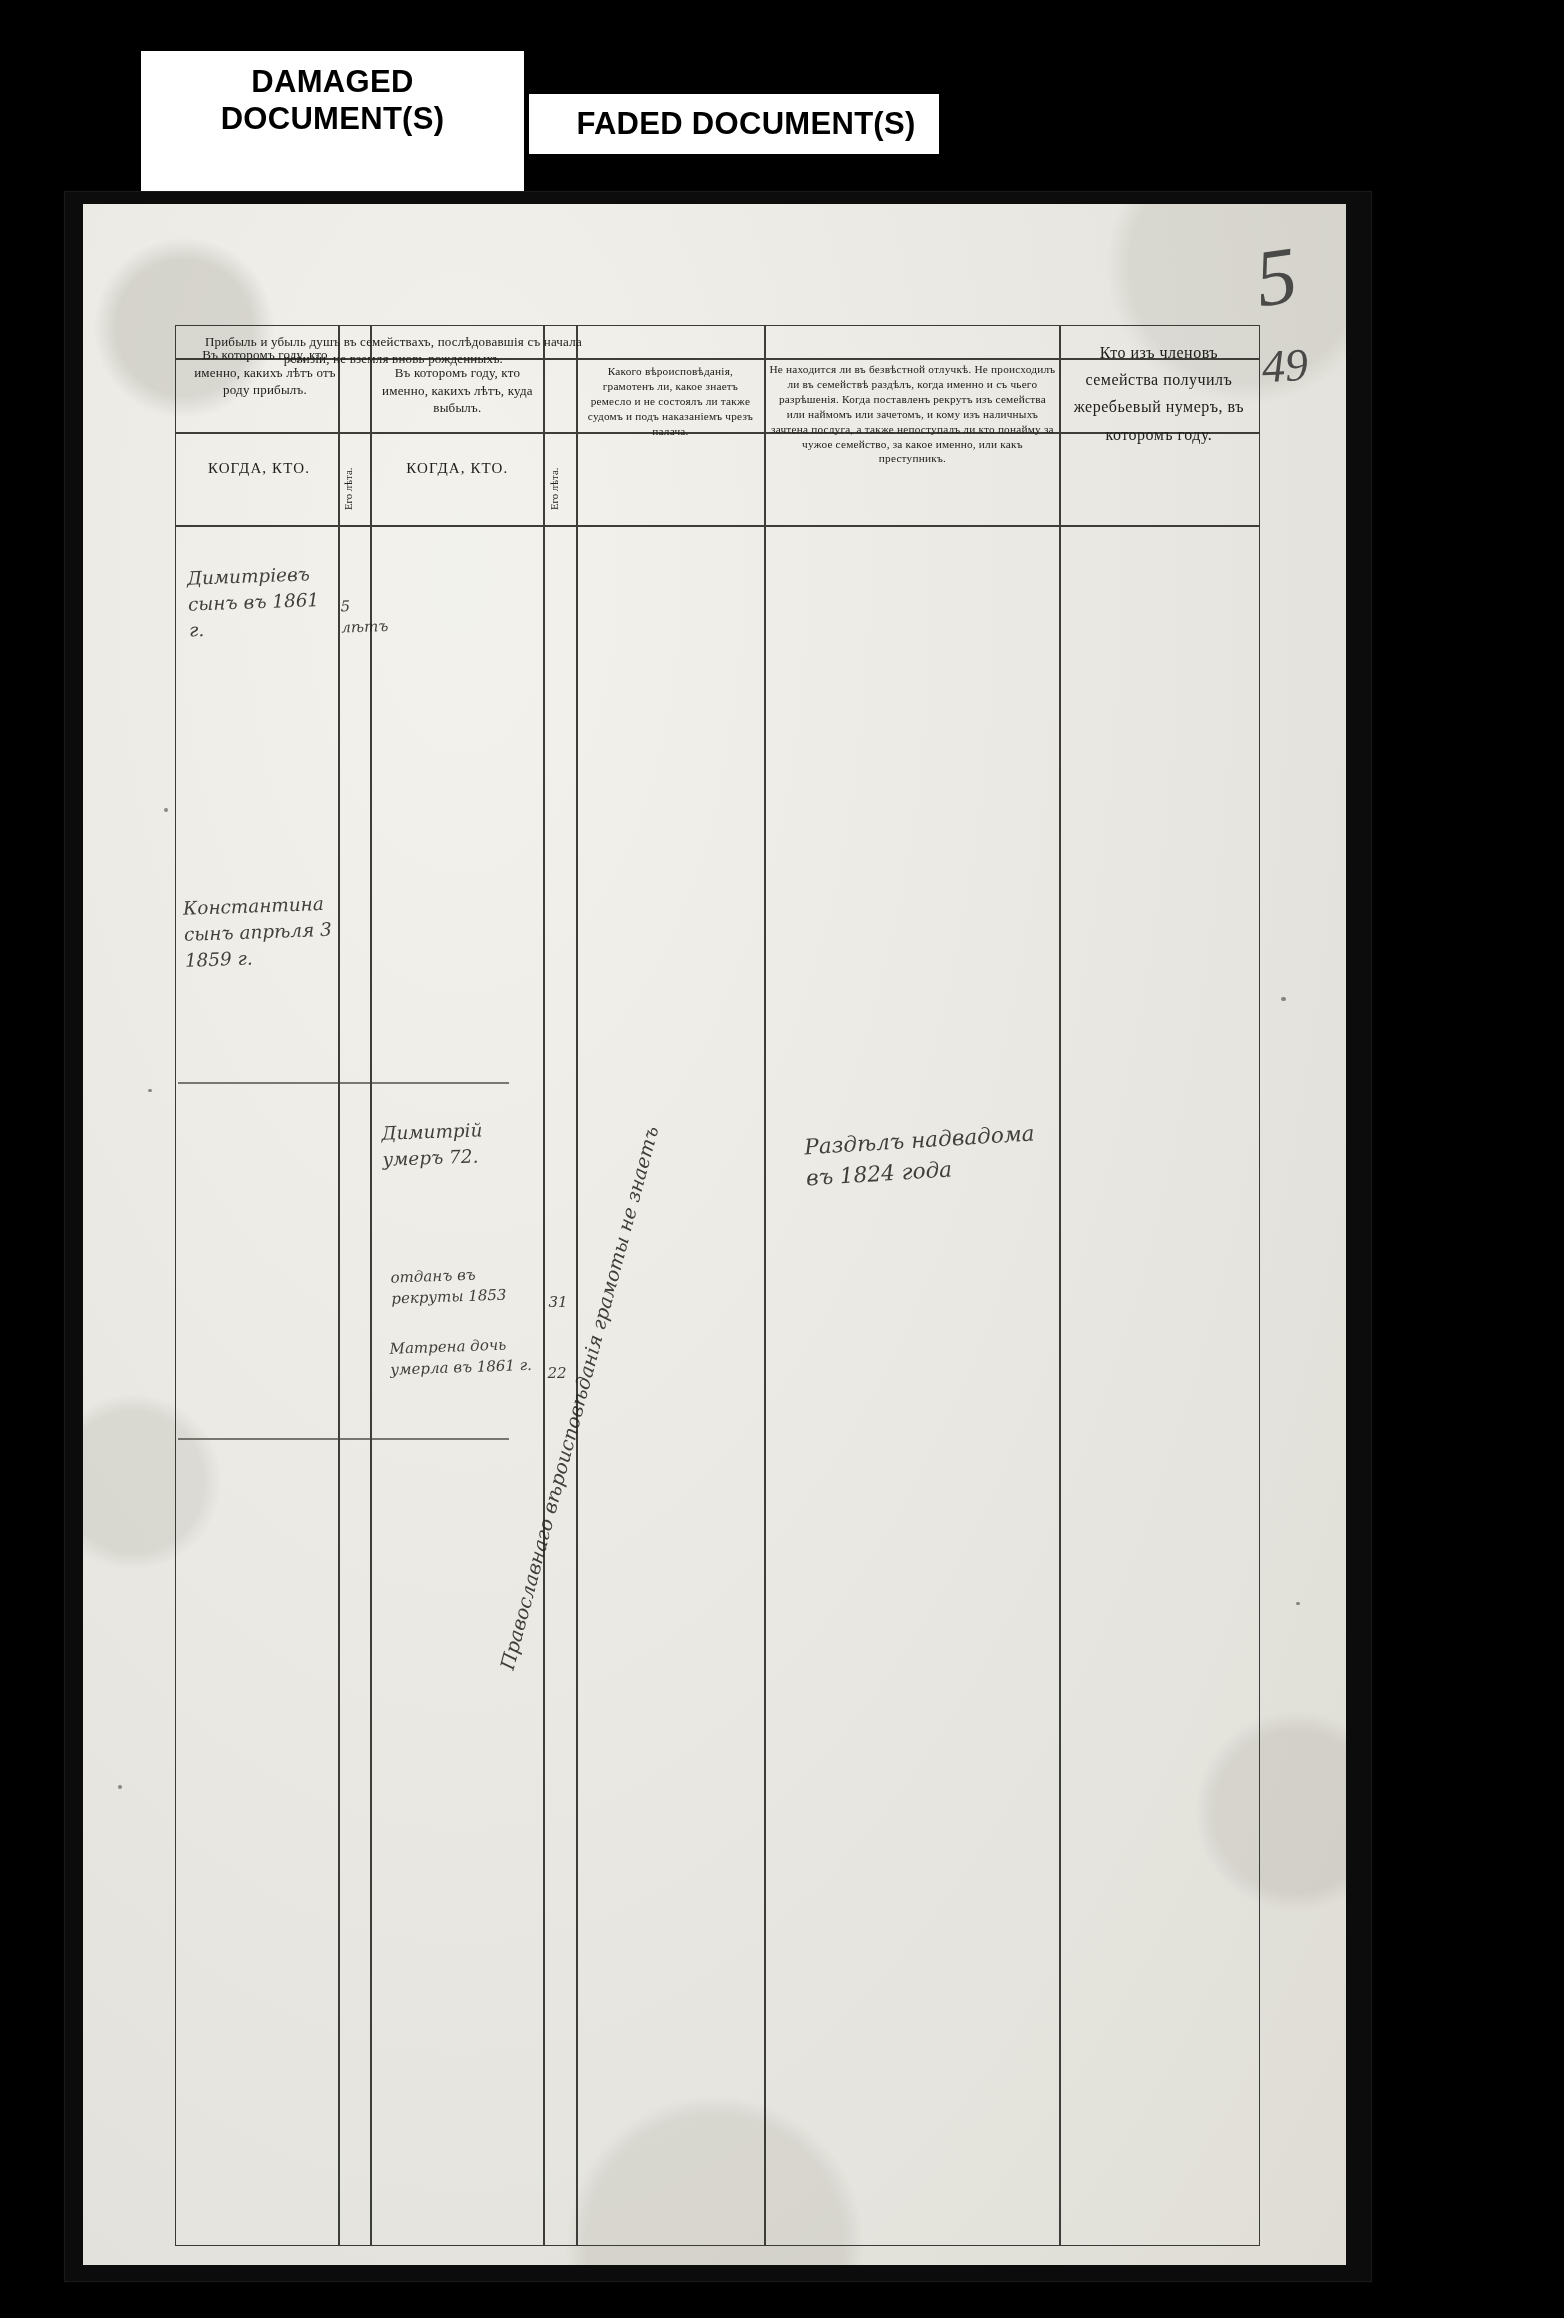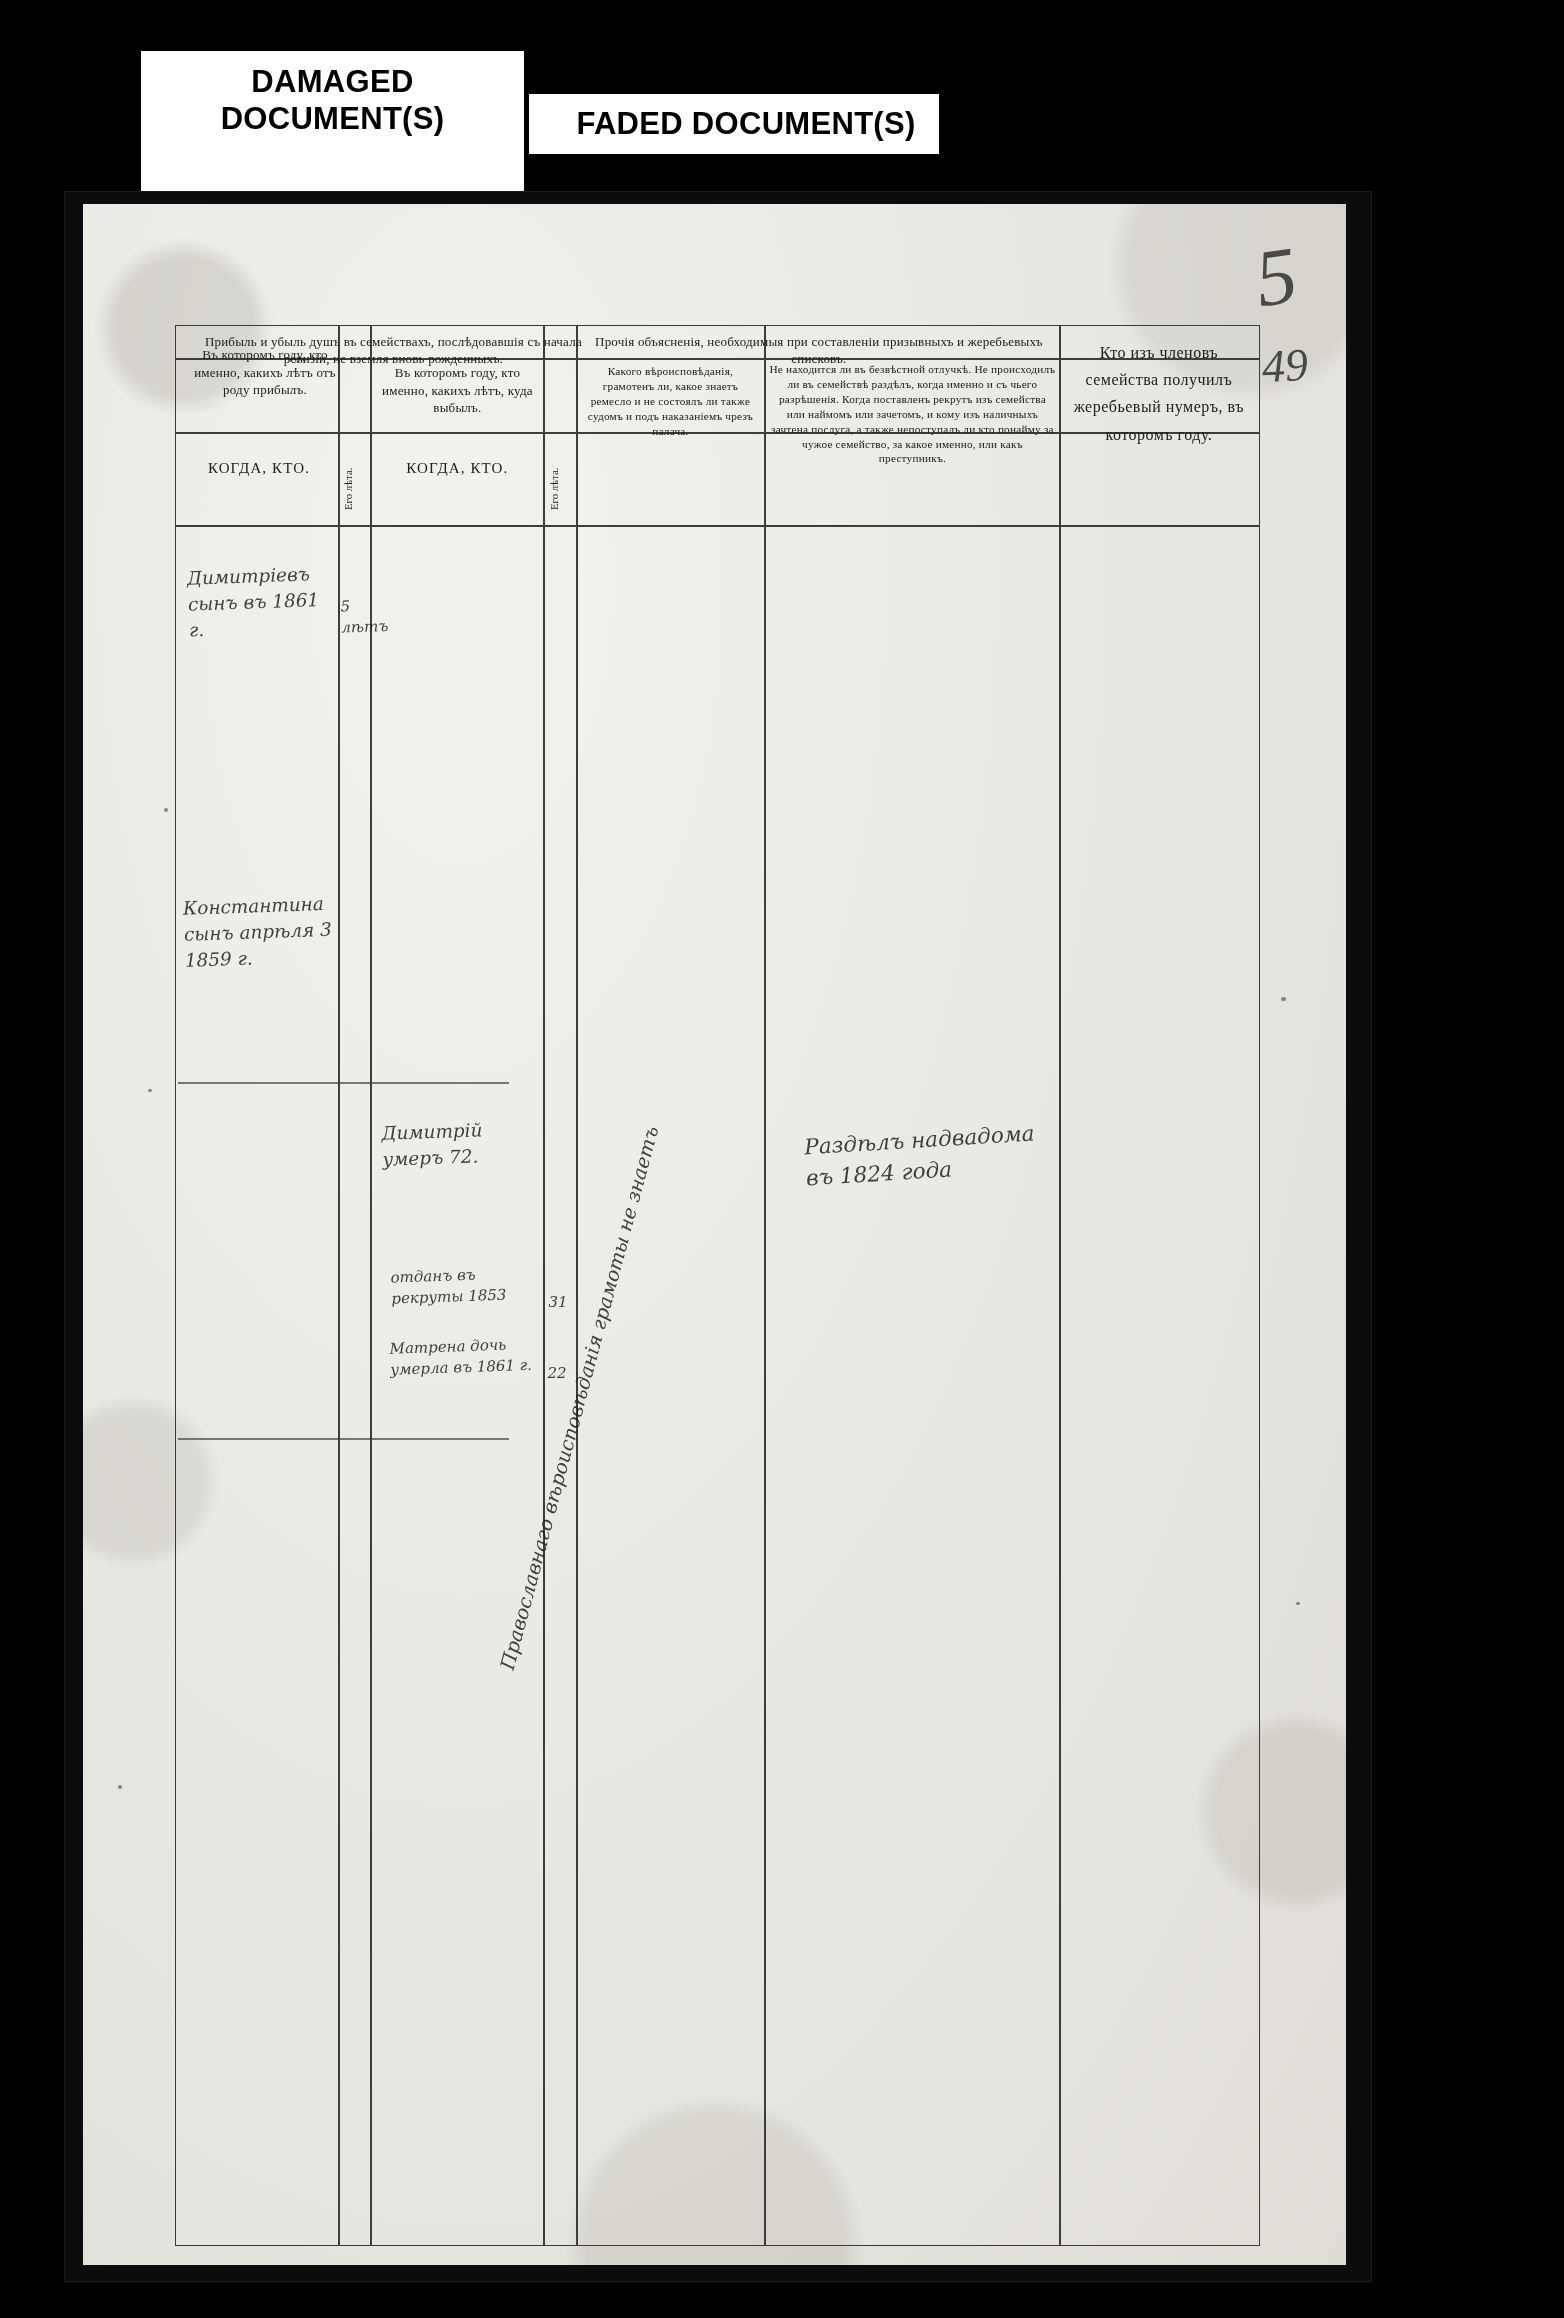--- a/index.html
+++ b/index.html
@@ -221,21 +221,20 @@
       <div class="hline thin" style="top:1112px; left:1.6px; right:750px;"></div>
 
       <div class="vline" style="left:162px;"></div>
       <div class="vline" style="left:194px;"></div>
       <div class="vline" style="left:367px;"></div>
       <div class="vline" style="left:400px;"></div>
       <div class="vline" style="left:588px;"></div>
       <div class="vline" style="left:883px;"></div>
 
       <div class="hdr hdr-top" style="left:20px; top:6.5px; width:394px;">Прибыль и убыль душъ въ семействахъ, послѣдовавшія съ начала ревизіи, не вземля вновь рожденныхъ.</div>
-      <div class="hdr hdr-top" style="left:406px; top:6.5px; width:473px;">Прочія объясненія, необходимыя при составленіи призывныхъ и жеребьевыхъ списковъ.</div>
 
       <div class="hdr hdr-right" style="left:888px; top:13px; width:189px;">Кто изъ членовъ семейства получилъ жеребьевый нумеръ, въ которомъ году.</div>
 
       <div class="hdr hdr-mid" style="left:7.6px; top:20px; width:150px;margin-left:6px;">Въ которомъ году, кто именно, какихъ лѣтъ отъ роду прибылъ.</div>
       <div class="hdr hdr-mid" style="left:200px; top:38px; width:162px;">Въ которомъ году, кто именно, какихъ лѣтъ, куда выбылъ.</div>
       <div class="hdr hdr-small" style="left:405px; top:38px; width:178px;">Какого вѣроисповѣданія, грамотенъ ли, какое знаетъ ремесло и не состоялъ ли также судомъ и подъ наказаніемъ чрезъ палача.</div>
       <div class="hdr hdr-small" style="left:593px; top:36px; width:286px;">Не находится ли въ безвѣстной отлучкѣ. Не происходилъ ли въ семействѣ раздѣлъ, когда именно и съ чьего разрѣшенія. Когда поставленъ рекрутъ изъ семейства или наймомъ или зачетомъ, и кому изъ наличныхъ зачтена послуга, а также непоступалъ ли кто понайму за чужое семейство, за какое именно, или какъ преступникъ.</div>
 
       <div class="hdr hdr-big" style="left:7.6px; top:134px; width:150px;">КОГДА, КТО.</div>
       <div class="hdr hdr-big" style="left:200px; top:134px; width:162px;">КОГДА, КТО.</div>

